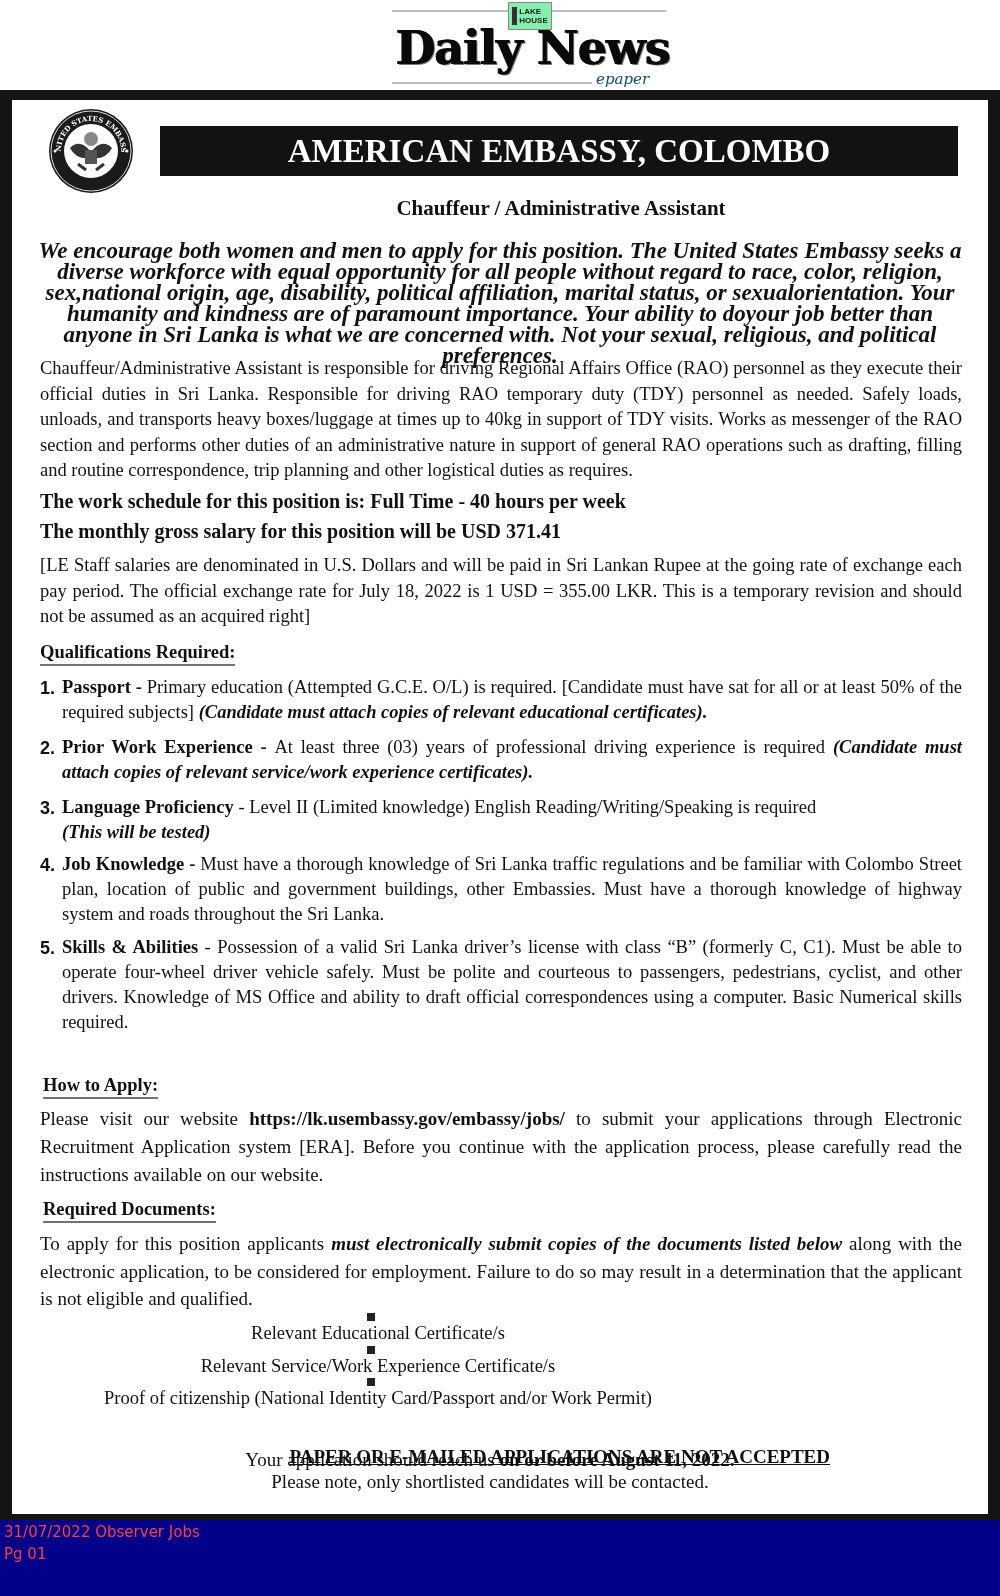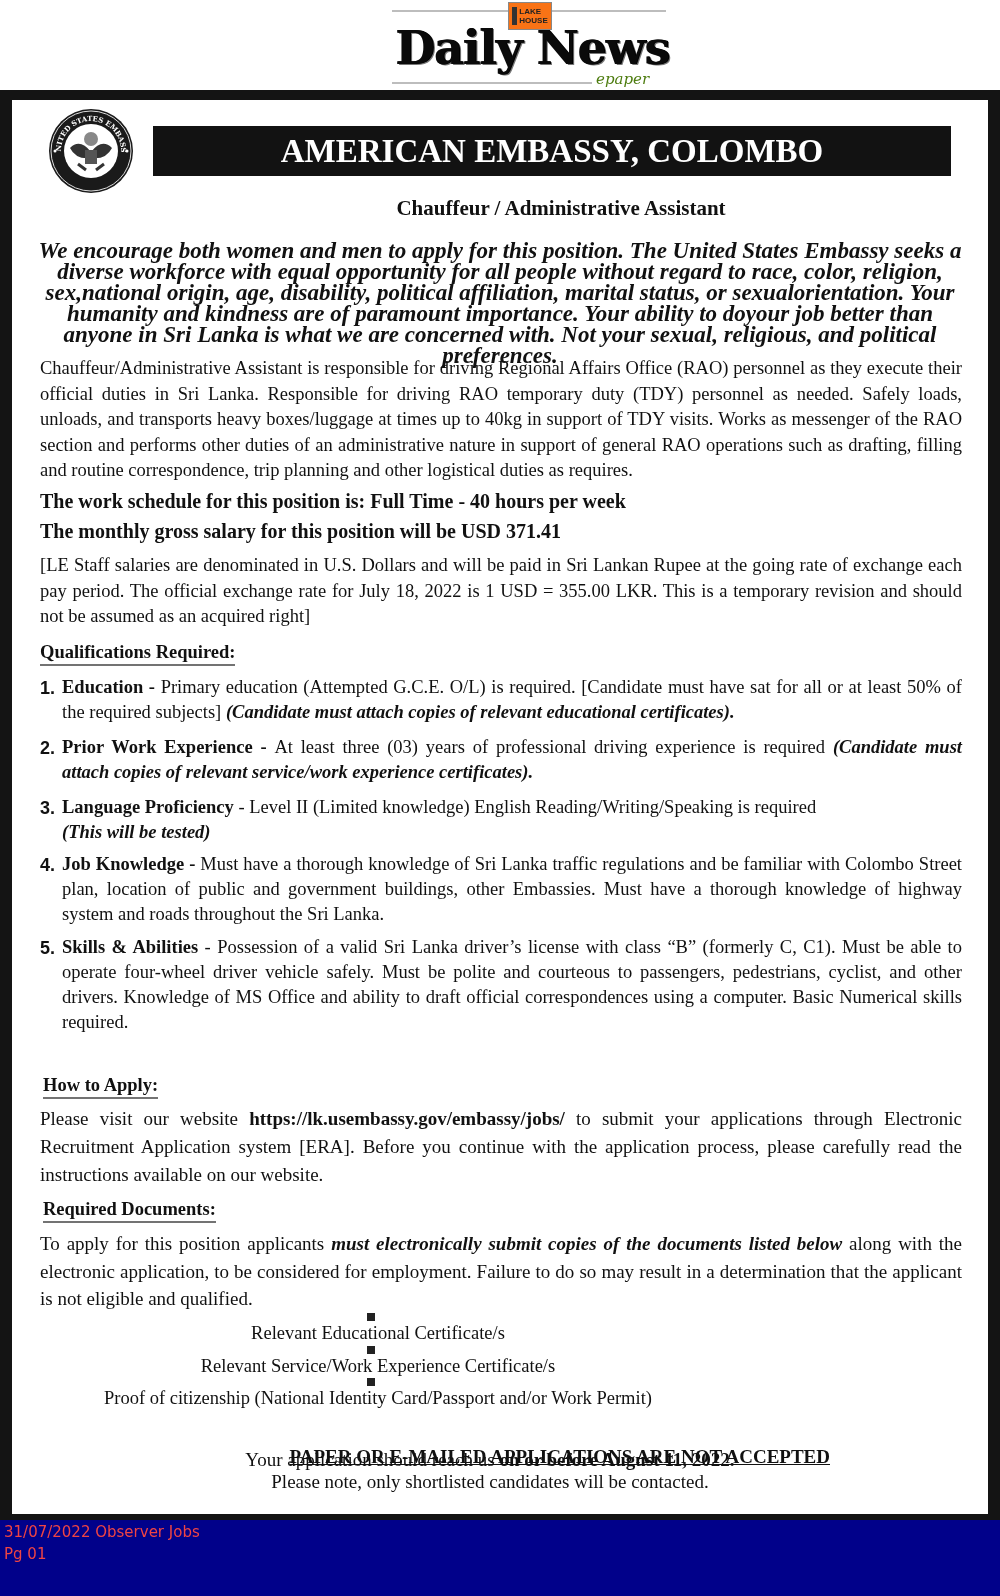--- a/index.html
+++ b/index.html
@@ -8,46 +8,46 @@
     background: #ffffff;
     font-family: "Liberation Serif", "DejaVu Serif", serif;
     color: #111;
   }
   
   .masthead { position: absolute; left: 0; top: 0; width: 1000px; height: 90px; background: #fff; }
   .mast-line-top { position: absolute; left: 392px; top: 10px; width: 274px; height: 2px; background: #bdbdbd; }
   .mast-line-bot { position: absolute; left: 392px; top: 82px; width: 200px; height: 2px; background: #bdbdbd; }
   .lakehouse {
     position: absolute; left: 508px; top: 2px; width: 42px; height: 26px;
-    border: 1px solid #888; background: #f97316;
+    border: 1px solid #888; background: #86efac;
     display: flex; align-items: center; justify-content: center; gap: 2px;
     font-family: "Liberation Sans", sans-serif; font-size: 8px; line-height: 9px; font-weight: bold; color: #222;
   }
   .lakehouse .tower { width: 5px; height: 18px; background: #333; }
   .lakehouse .lh-text { display: flex; flex-direction: column; }
   .mast-title {
     position: absolute; left: 392px; top: 20px; width: 280px; text-align: center;
     font-family: "DejaVu Serif", serif; font-weight: bold; font-size: 46px; letter-spacing: -1px;
     color: #0a0a0a; line-height: 56px;
     text-shadow: 1px 0 0 #000, 2px 1px 0 #777;
   }
   .mast-epaper {
     position: absolute; left: 596px; top: 70px;
-    font-family: "DejaVu Serif", serif; font-style: italic; font-size: 15px; color: #4d7c0f;
+    font-family: "DejaVu Serif", serif; font-style: italic; font-size: 15px; color: #0c4a6e;
   }
   
   .frame { position: absolute; left: 0; top: 90px; width: 1000px; height: 1430px; background: #141414; }
   .page {
     position: absolute; left: 12px; top: 100px; width: 976px; height: 1414px; background: #fff;
   }
   
   .seal { position: absolute; left: 48px; top: 108px; width: 86px; height: 86px; }
   
   .title-bar {
-    position: absolute; left: 153px; top: 126px; width: 798px; height: 50px; background: #121212;
+    position: absolute; left: 160px; top: 126px; width: 798px; height: 50px; background: #121212;
     color: #fff; font-weight: bold; font-size: 33px; text-align: center; line-height: 50px;
   }
   .job-title {
     position: absolute; left: 150px; top: 190px; width: 822px; text-align: center;
     font-weight: bold; font-size: 21px; line-height: 36px;
   }
   .intro {
     position: absolute; left: 36px; top: 240px; width: 928px; text-align: center;
     font-weight: bold; font-style: italic; font-size: 23px; line-height: 21px;
   }
@@ -147,21 +147,21 @@
   <div>The work schedule for this position is: Full Time - 40 hours per week</div>
   <div>The monthly gross salary for this position will be USD 371.41</div>
 </div>
 
 <div class="block salary-note">[LE Staff salaries are denominated in U.S. Dollars and will be paid in Sri Lankan Rupee at the going rate of exchange each pay period.  The official exchange rate for July 18, 2022 is 1 USD = 355.00 LKR.  This is a temporary revision and should not be assumed as an acquired right]</div>
 
 <div class="section-head qual-head">Qualifications Required:</div>
 <div class="qual-list">
   <div class="qitem q1">
     <span class="num">1.</span>
-    <span class="label">Education - </span><span> Primary education (Attempted G.C.E. O/L) is required. [Candidate must have sat for all or at least 50% of the required subjects] </span><span class="em">(Candidate must attach copies of relevant educational certificates).</span>
+    <span class="label">Passport - </span><span> Primary education (Attempted G.C.E. O/L) is required. [Candidate must have sat for all or at least 50% of the required subjects] </span><span class="em">(Candidate must attach copies of relevant educational certificates).</span>
   </div>
   <div class="qitem q2">
     <span class="num">2.</span>
     <span class="label">Prior Work Experience - </span><span>At least three (03) years of professional driving experience is required </span><span class="em">(Candidate must attach copies of relevant service/work experience certificates).</span>
   </div>
   <div class="qitem q3">
     <span class="num">3.</span>
     <span class="label">Language Proficiency</span><span> - Level II (Limited knowledge) English Reading/Writing/Speaking is required</span><br>
     <span class="em">(This will be tested)</span><br>
   </div>

